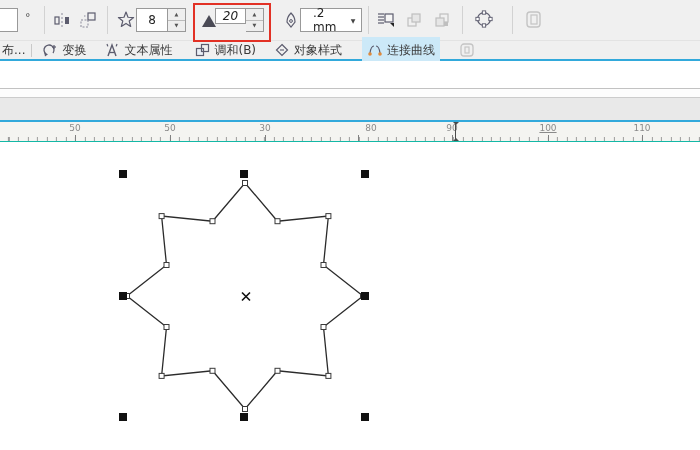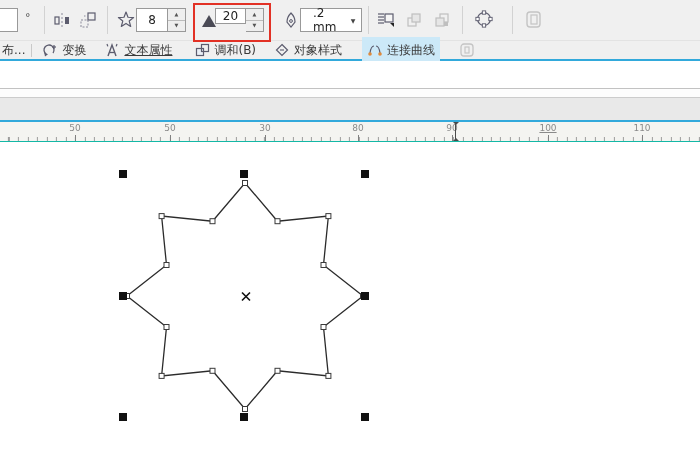--- a/index.html
+++ b/index.html
@@ -95,21 +95,21 @@
   <div class="spinbtns" style="left:168px;top:8px;">
     <div class="spinbtn up">▲</div>
     <div class="spinbtn">▼</div>
   </div>
 
   <div class="ibtn" style="left:197px;top:9px;">
     <svg width="20" height="20" viewBox="0 0 20 20">
       <polygon points="10,4 17,16 3,16" fill="#4a4a55"></polygon>
     </svg>
   </div>
-  <div class="field" style="left:215px;top:8px;width:31px;height:16px;">
+  <div class="field" style="left:215px;top:8px;width:31px;height:16px;font-style:italic;">
     <span>20</span>
   </div>
   <div class="spinbtns" style="left:246px;top:8px;">
     <div class="spinbtn up">▲</div>
     <div class="spinbtn">▼</div>
   </div>
 
   <div class="ibtn" style="left:279px;">
     <svg width="20" height="20" viewBox="0 0 20 20">
       <path d="M10,3 C13,6 14,9 14,12 L10,17 L6,12 C6,9 7,6 10,3 Z" fill="none" stroke="#5c5c6e" stroke-width="1.2"></path>
@@ -182,21 +182,21 @@
   <div class="tab" style="margin-left:10px;">
     <svg width="16" height="16" viewBox="0 0 16 16">
       <path d="M4,12 A5,5 0 1 1 11,11" fill="none" stroke="#5c5c6e" stroke-width="1.3"></path>
       <polygon points="2.2,10.5 6,12.2 3,14.5" fill="#5c5c6e"></polygon>
       <line x1="12" y1="3" x2="12" y2="7" stroke="#5c5c6e" stroke-width="1.2"></line>
       <line x1="10" y1="5" x2="14" y2="5" stroke="#5c5c6e" stroke-width="1.2"></line>
     </svg>
     <span>变换</span>
   </div>
 
-  <div class="tab" style="margin-left:18px;text-decoration:underline;">
+  <div class="tab" style="margin-left:18px;">
     <svg width="16" height="16" viewBox="0 0 16 16">
       <path d="M4,14 L8,3 L12,14" fill="none" stroke="#5c5c6e" stroke-width="1.4"></path>
       <line x1="5.5" y1="10.5" x2="10.5" y2="10.5" stroke="#5c5c6e" stroke-width="1.3"></line>
       <line x1="3" y1="2" x2="3.8" y2="4.4" stroke="#5c5c6e" stroke-width="1.2"></line>
       <line x1="13" y1="2" x2="12.2" y2="4.4" stroke="#5c5c6e" stroke-width="1.2"></line>
     </svg>
     <span>文本属性</span>
   </div>
 
   <div class="tab" style="margin-left:22px;">
@@ -239,21 +239,21 @@
 <div class="hline2"></div>
 <div class="band-gray"></div>
 <div class="cyanline"></div>
 
 <div class="ruler">
   <div class="ruler-minor"></div>
 
   <span class="ruler-num" style="left:75px;">50</span>
   <span class="ruler-num" style="left:170px;">50</span>
   <span class="ruler-num" style="left:265px;">30</span>
-  <span class="ruler-num" style="left:358px;">80</span>
+  <span class="ruler-num" style="left:371px;">80</span>
   <span class="ruler-num" style="left:452px;">90</span>
   <span class="ruler-num" style="left:548px;text-decoration:underline;">100</span>
   <span class="ruler-num" style="left:642px;">110</span>
 
   <div class="ruler-maj" style="left:75px;"></div>
   <div class="ruler-maj" style="left:170px;"></div>
   <div class="ruler-maj" style="left:265px;"></div>
   <div class="ruler-maj" style="left:358px;"></div>
   <div class="ruler-maj" style="left:452px;"></div>
   <div class="ruler-maj" style="left:548px;"></div>

